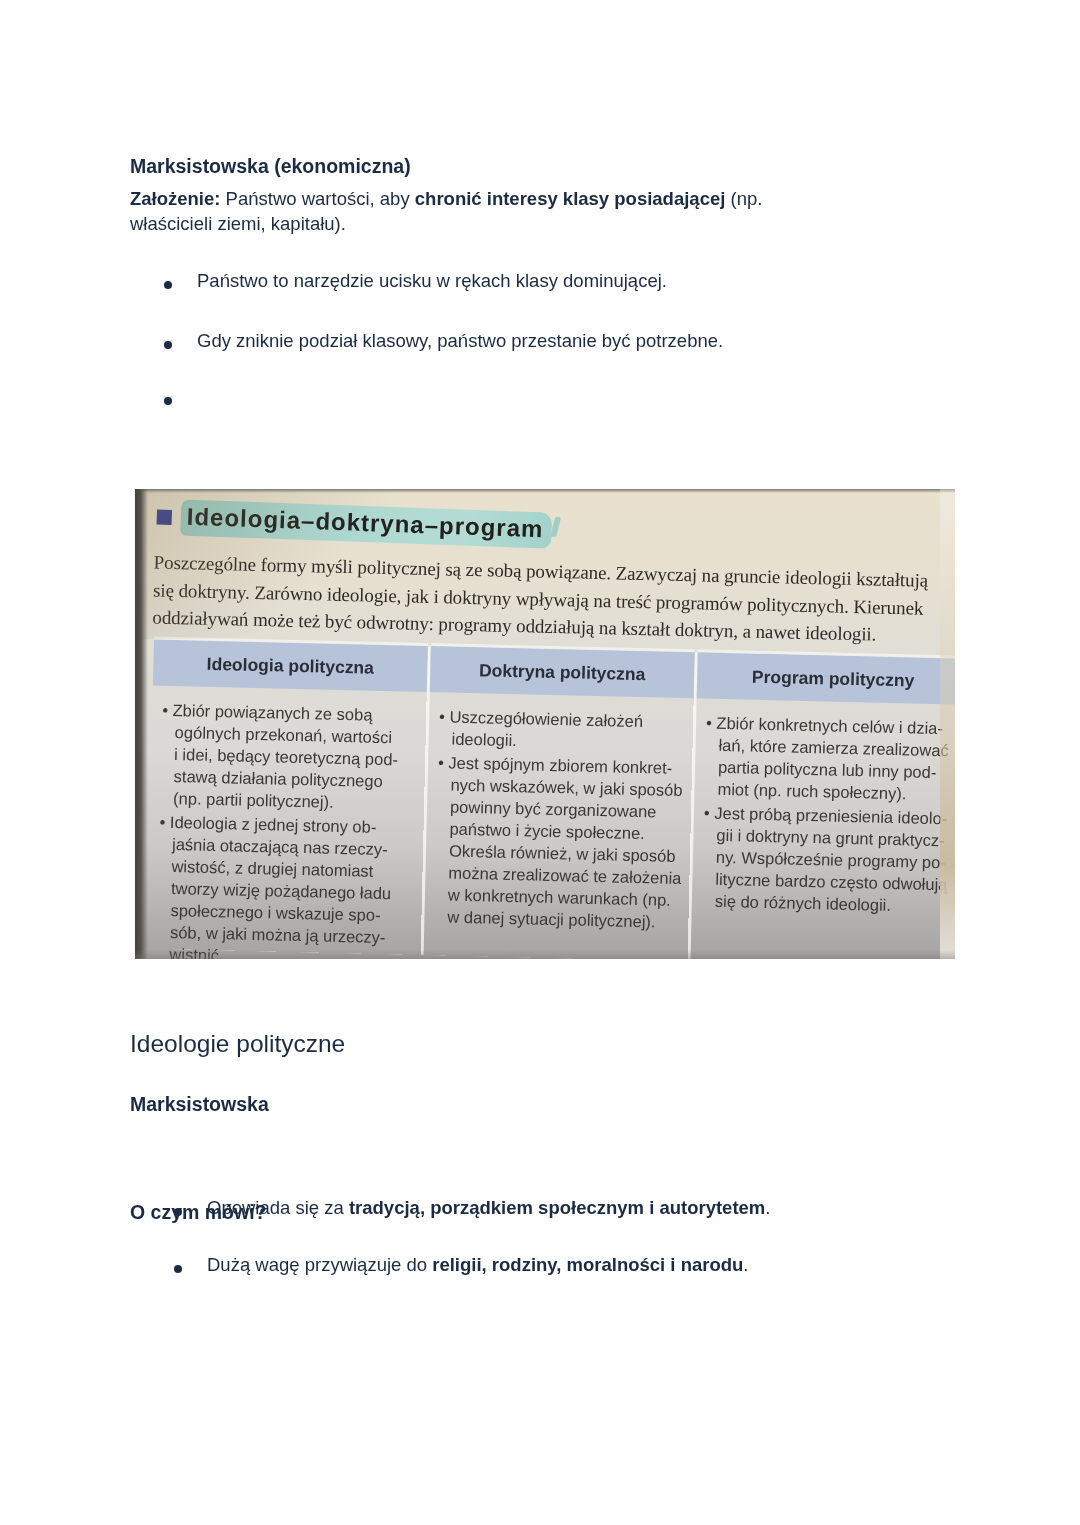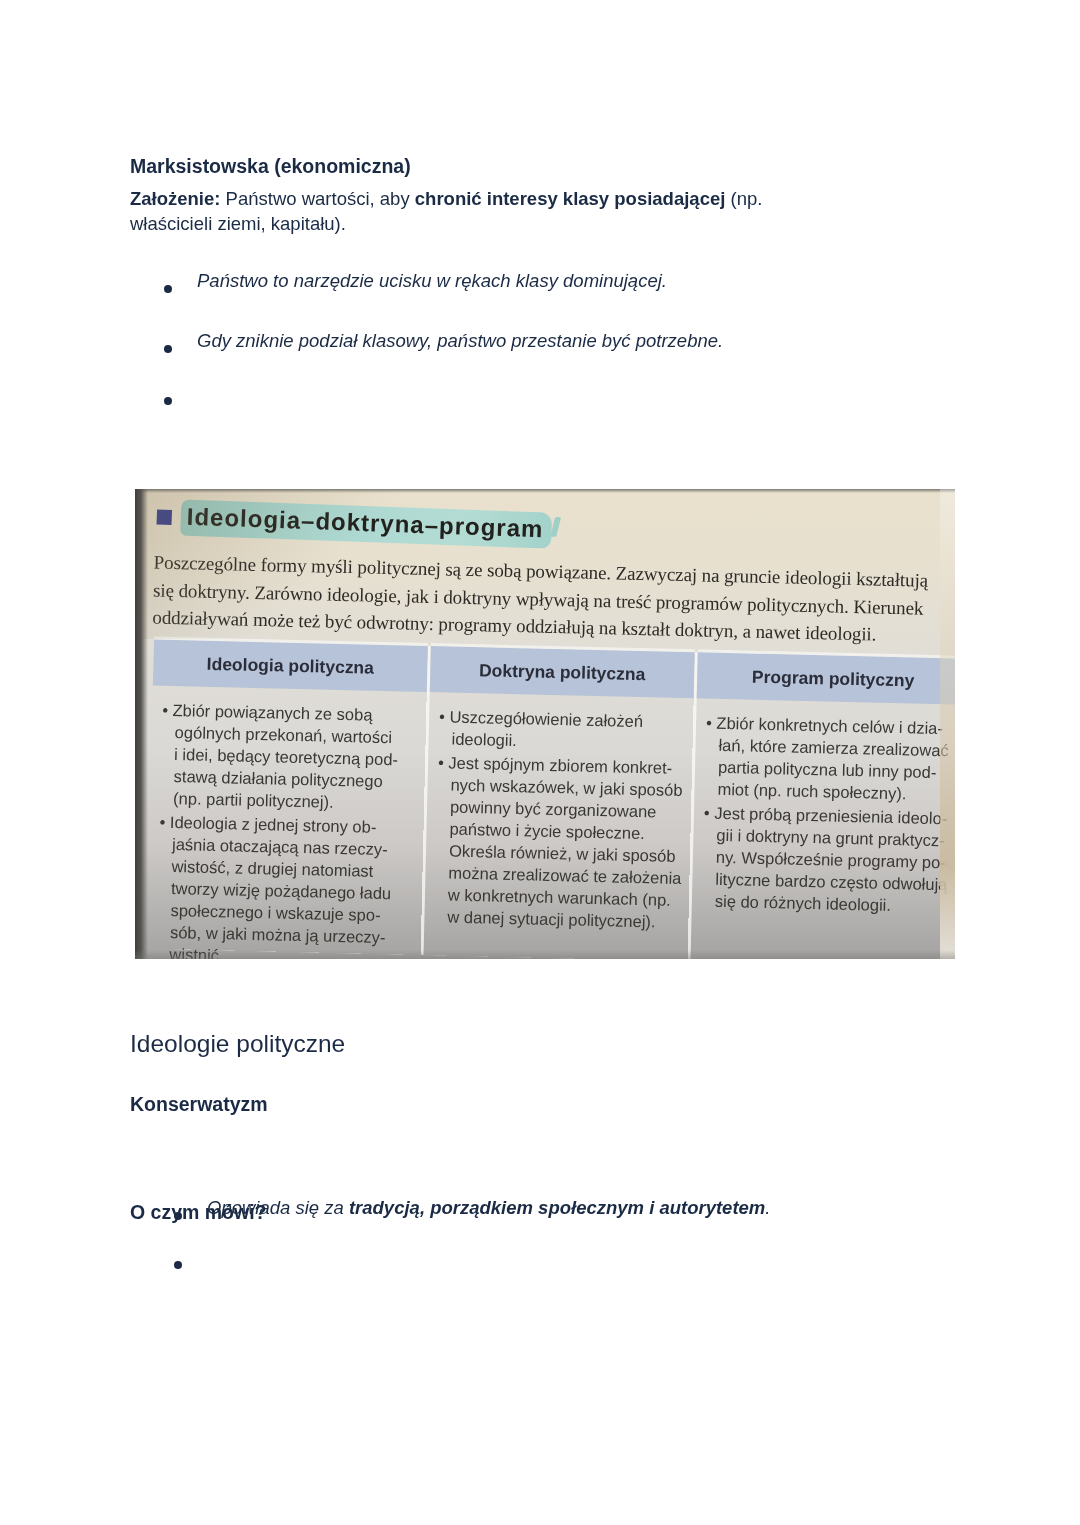--- a/index.html
+++ b/index.html
@@ -7,21 +7,21 @@
        font-family:"Liberation Sans",sans-serif;color:#1b2b45;}
   .abs{position:absolute;}
   .b{font-weight:700;}
 
   
   .doc-h3{font-size:19.5px;font-weight:700;line-height:24px;}
   .doc-h2{font-size:24.5px;font-weight:400;line-height:30px;}
   .doc-p{font-size:18.5px;line-height:25px;white-space:pre-line;width:840px;}
 
   ul.doc-list{list-style:none;margin:0;padding:0;}
-  ul.doc-list li{display:flex;align-items:flex-end;font-size:18.5px;line-height:25px;font-style:italic;}
+  ul.doc-list li{display:flex;align-items:center;font-size:18.5px;line-height:25px;}
   #list-marks li{margin-bottom:35px;}
   #list-kons li{margin-bottom:32px;}
   .li-dot{flex:0 0 auto;width:8px;height:8px;border-radius:50%;background:#1b2b45;
           margin:9px 25px 0 34px;}
   .li-text{white-space:pre-line;}
 
   
   .photo{left:135px;top:489px;width:820px;height:470px;overflow:hidden;margin:0;
          background:linear-gradient(180deg,#e9e1cd 0%,#e7e0cf 15%,#e1ded6 35%,
                     #dbd9d6 55%,#ccc9c7 76%,#b3b1af 91%,#a5a3a2 100%);}
@@ -151,25 +151,26 @@
 
   <div class="abs corner-tl"></div>
   <div class="abs edge-top"></div>
   <div class="abs edge-left"></div>
   <div class="abs edge-right"></div>
   <div class="abs edge-bottom"></div>
 </figure>
 
 <h2 class="abs doc-h2" style="left:130px;top:1029px;margin:0;">Ideologie polityczne</h2>
 
-<h3 class="abs doc-h3" style="left:130px;top:1092px;margin:0;">Konserwatyzm</h3>
+<h3 class="abs doc-h3" style="left:130px;top:1092px;margin:0;">Marksistowska</h3>
 
 <h3 class="abs doc-h3" style="left:130px;top:1200px;margin:0;">O czym mówi?</h3>
 
 <ul class="abs doc-list" id="list-kons" style="left:140px;top:1195px;width:850px;">
   <li>
     <span class="li-dot"></span>
     <span class="li-text"><span>Opowiada się za </span><span class="b">tradycją, porządkiem społecznym i autorytetem</span><span>.</span></span>
   </li>
   <li>
     <span class="li-dot"></span>
+    <span class="li-text"><span>Dużą wagę przywiązuje do </span><span class="b">religii, rodziny, moralności i narodu</span><span>.</span></span>
   </li>
 </ul>
 
 </body></html>

